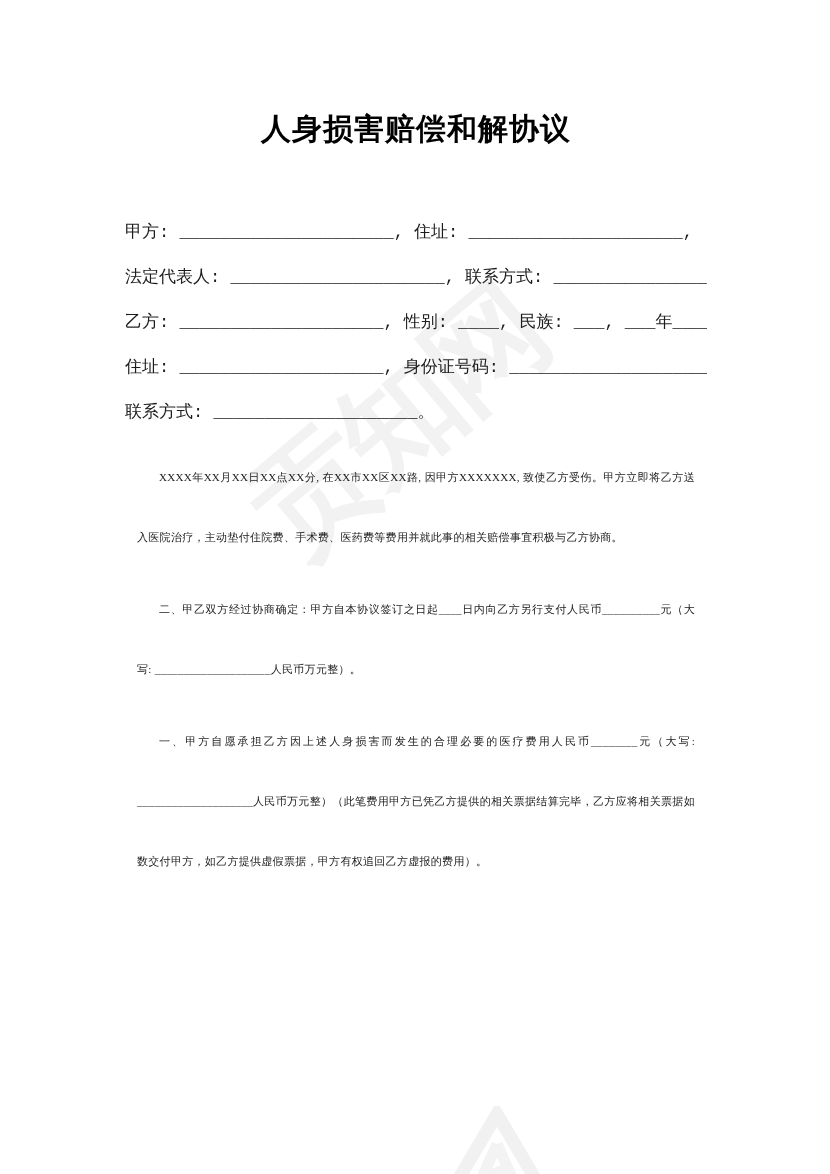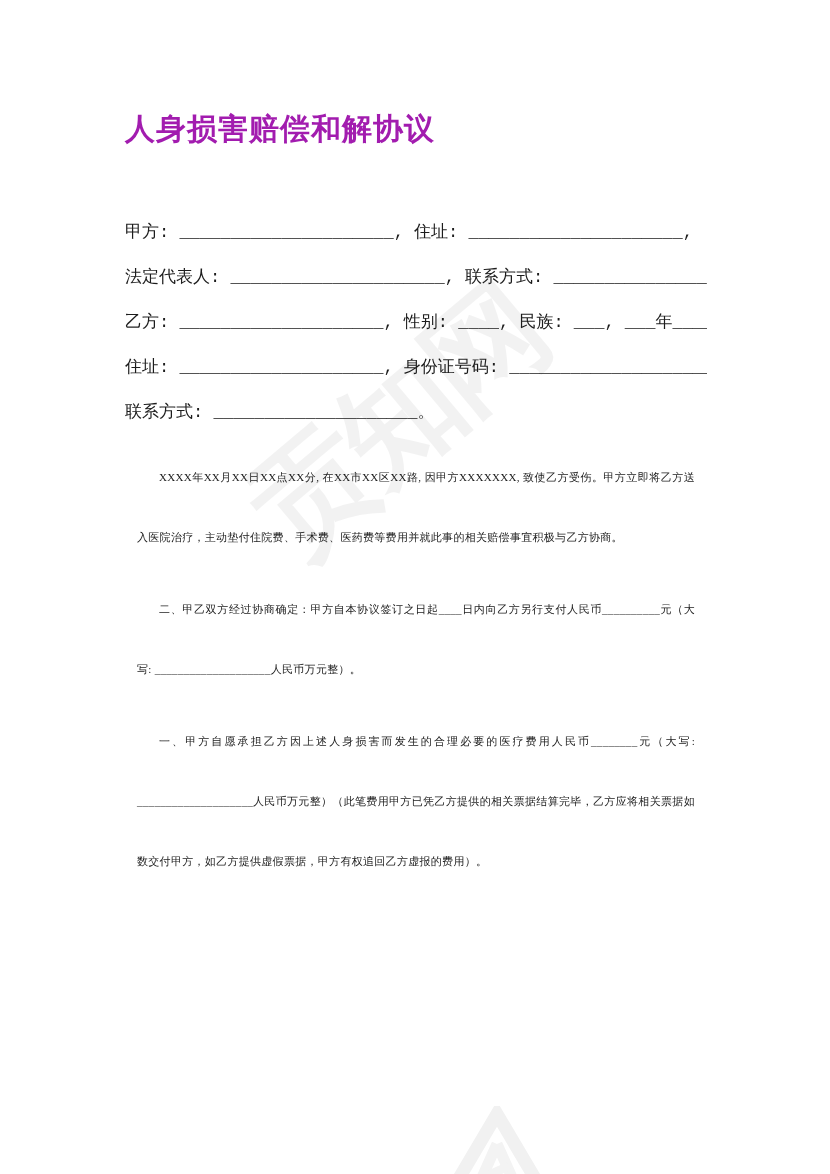--- a/index.html
+++ b/index.html
@@ -16,24 +16,25 @@
     font-family: "Liberation Serif", "DejaVu Serif", serif;
     color: #1c1c1c;
   }
   .content {
     position: relative;
     z-index: 2;
     padding: 0 123px 0 125px;
   }
   .doc-title {
     margin: 100px 0 0 0;
+    text-align: center;
     font-size: 30px;
     font-weight: bold;
     line-height: 58px;
-    color: #a21caf;
+    color: #000000;
     letter-spacing: 1px;
   }
   .fields {
     margin-top: 52px;
     font-size: 17px;
   }
   .field-line {
     line-height: 45px;
     height: 45px;
     white-space: nowrap;

